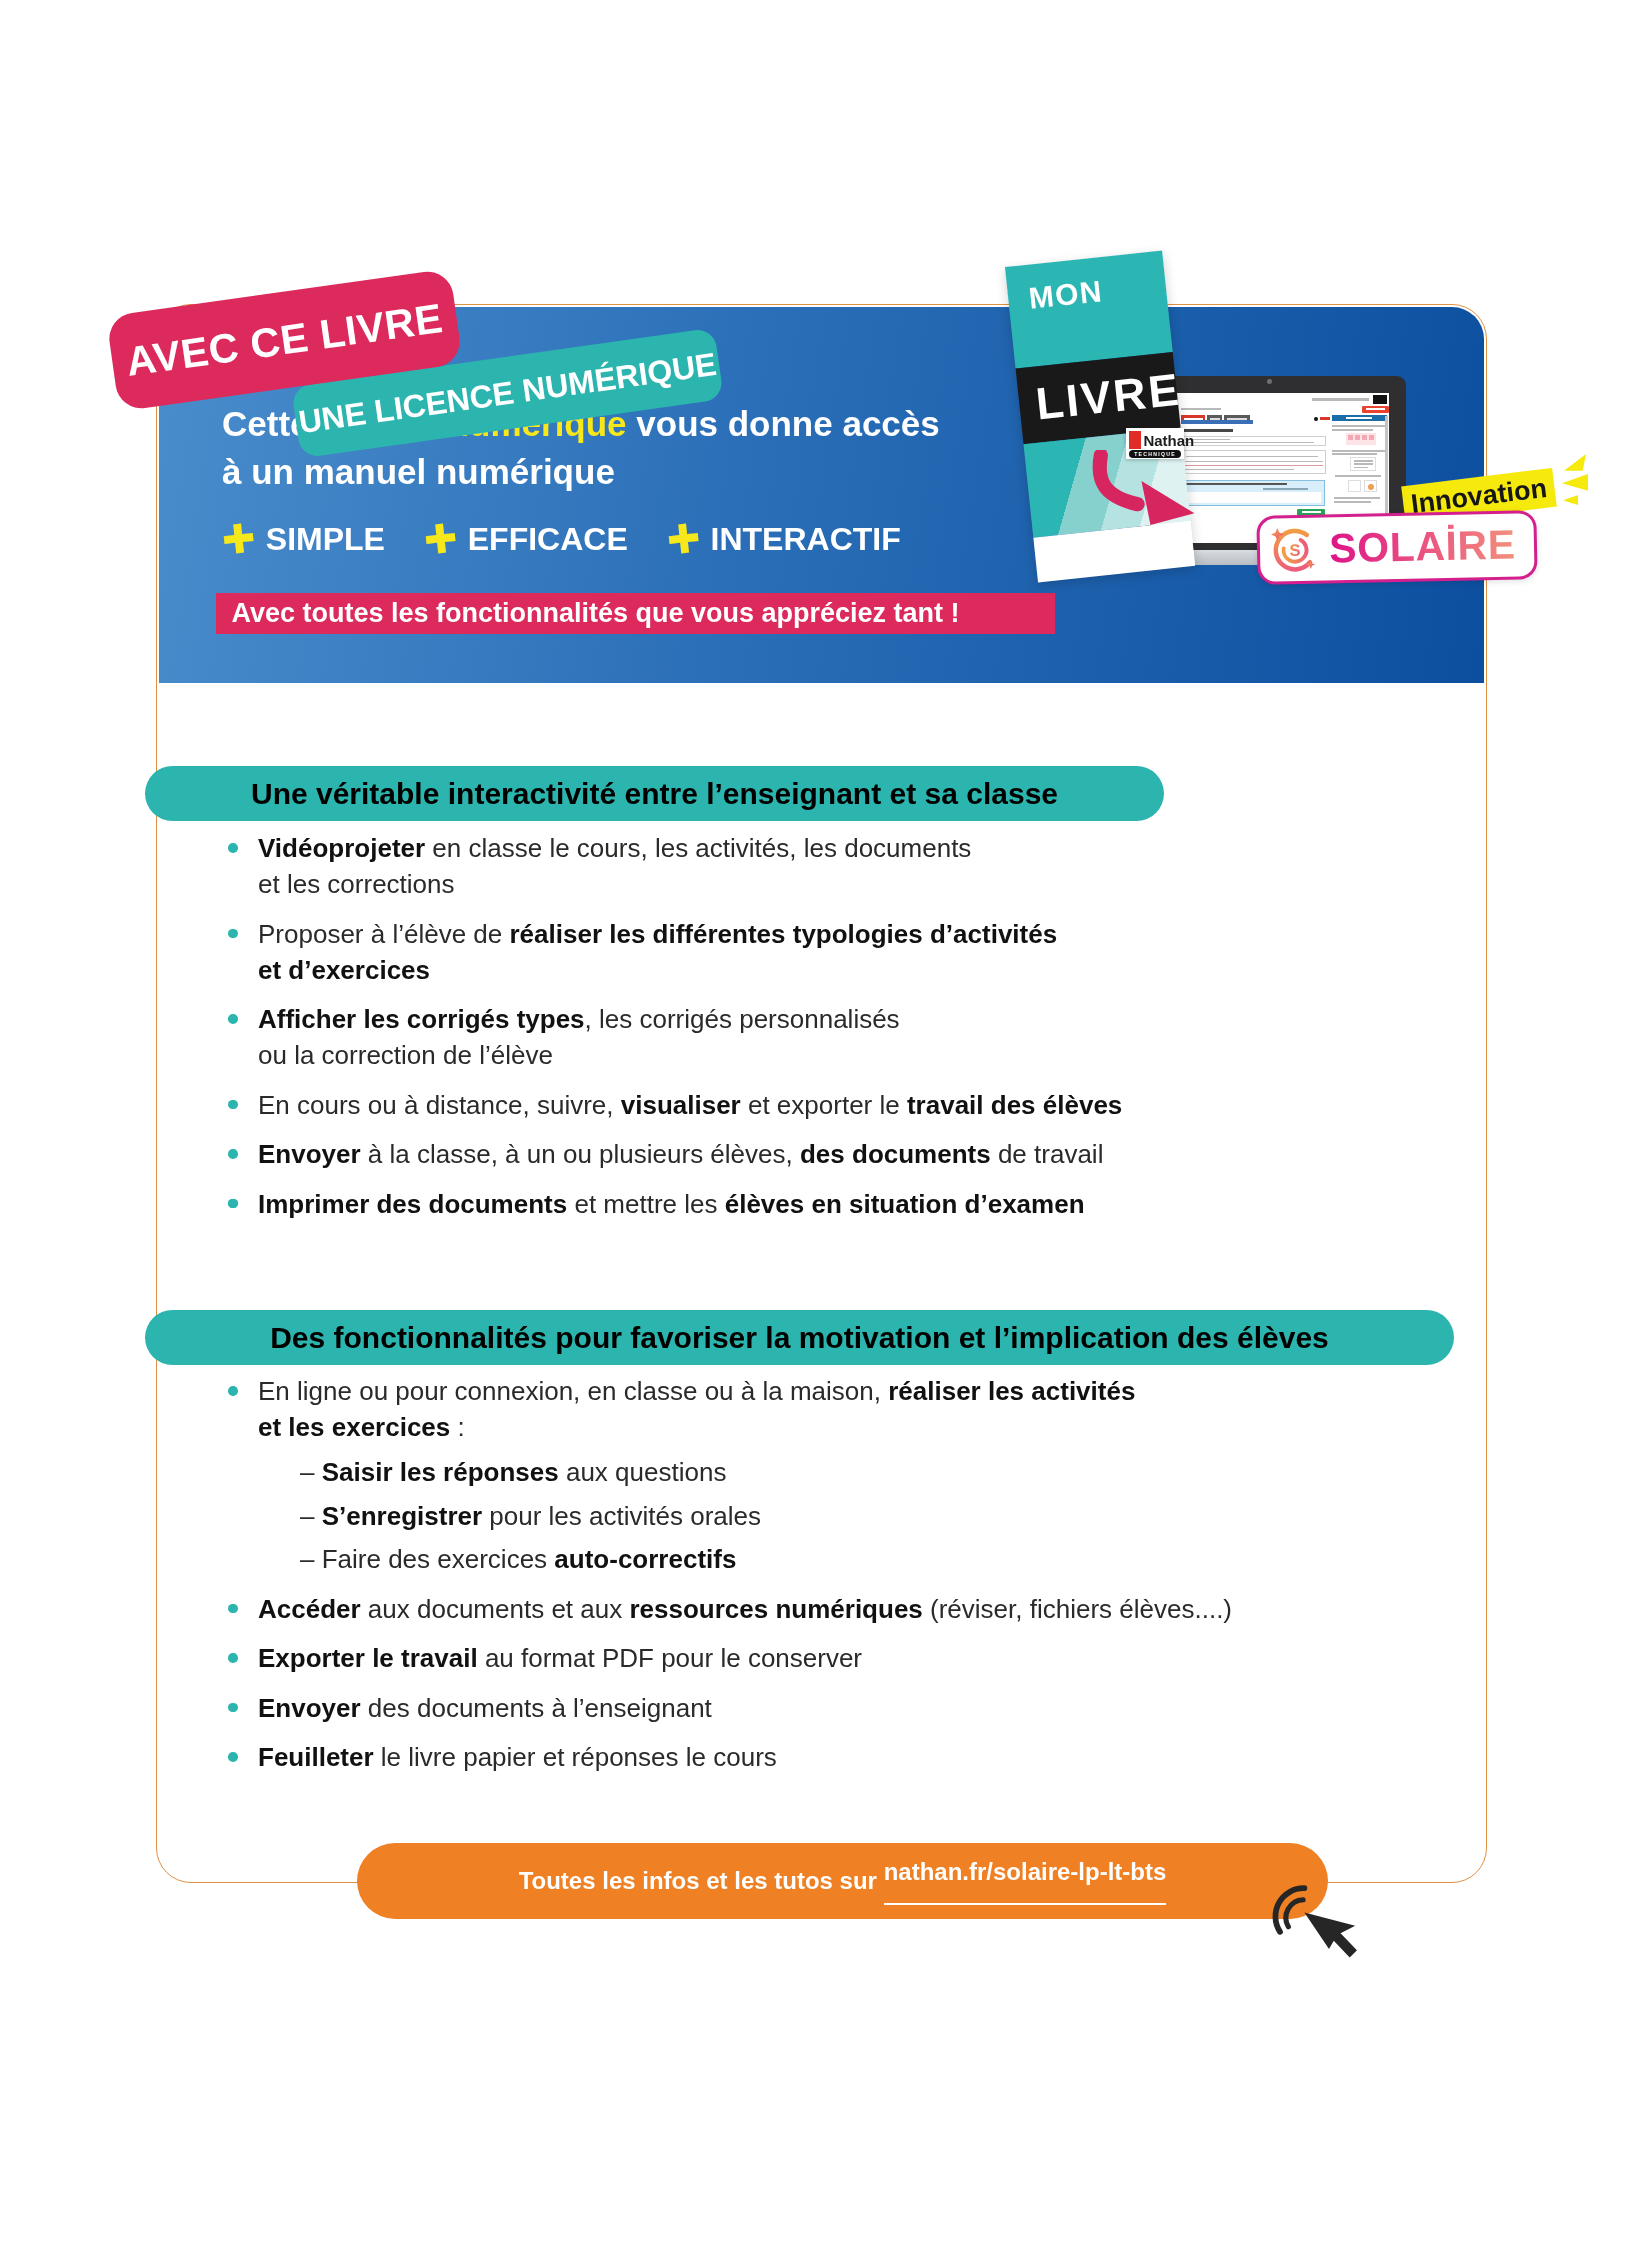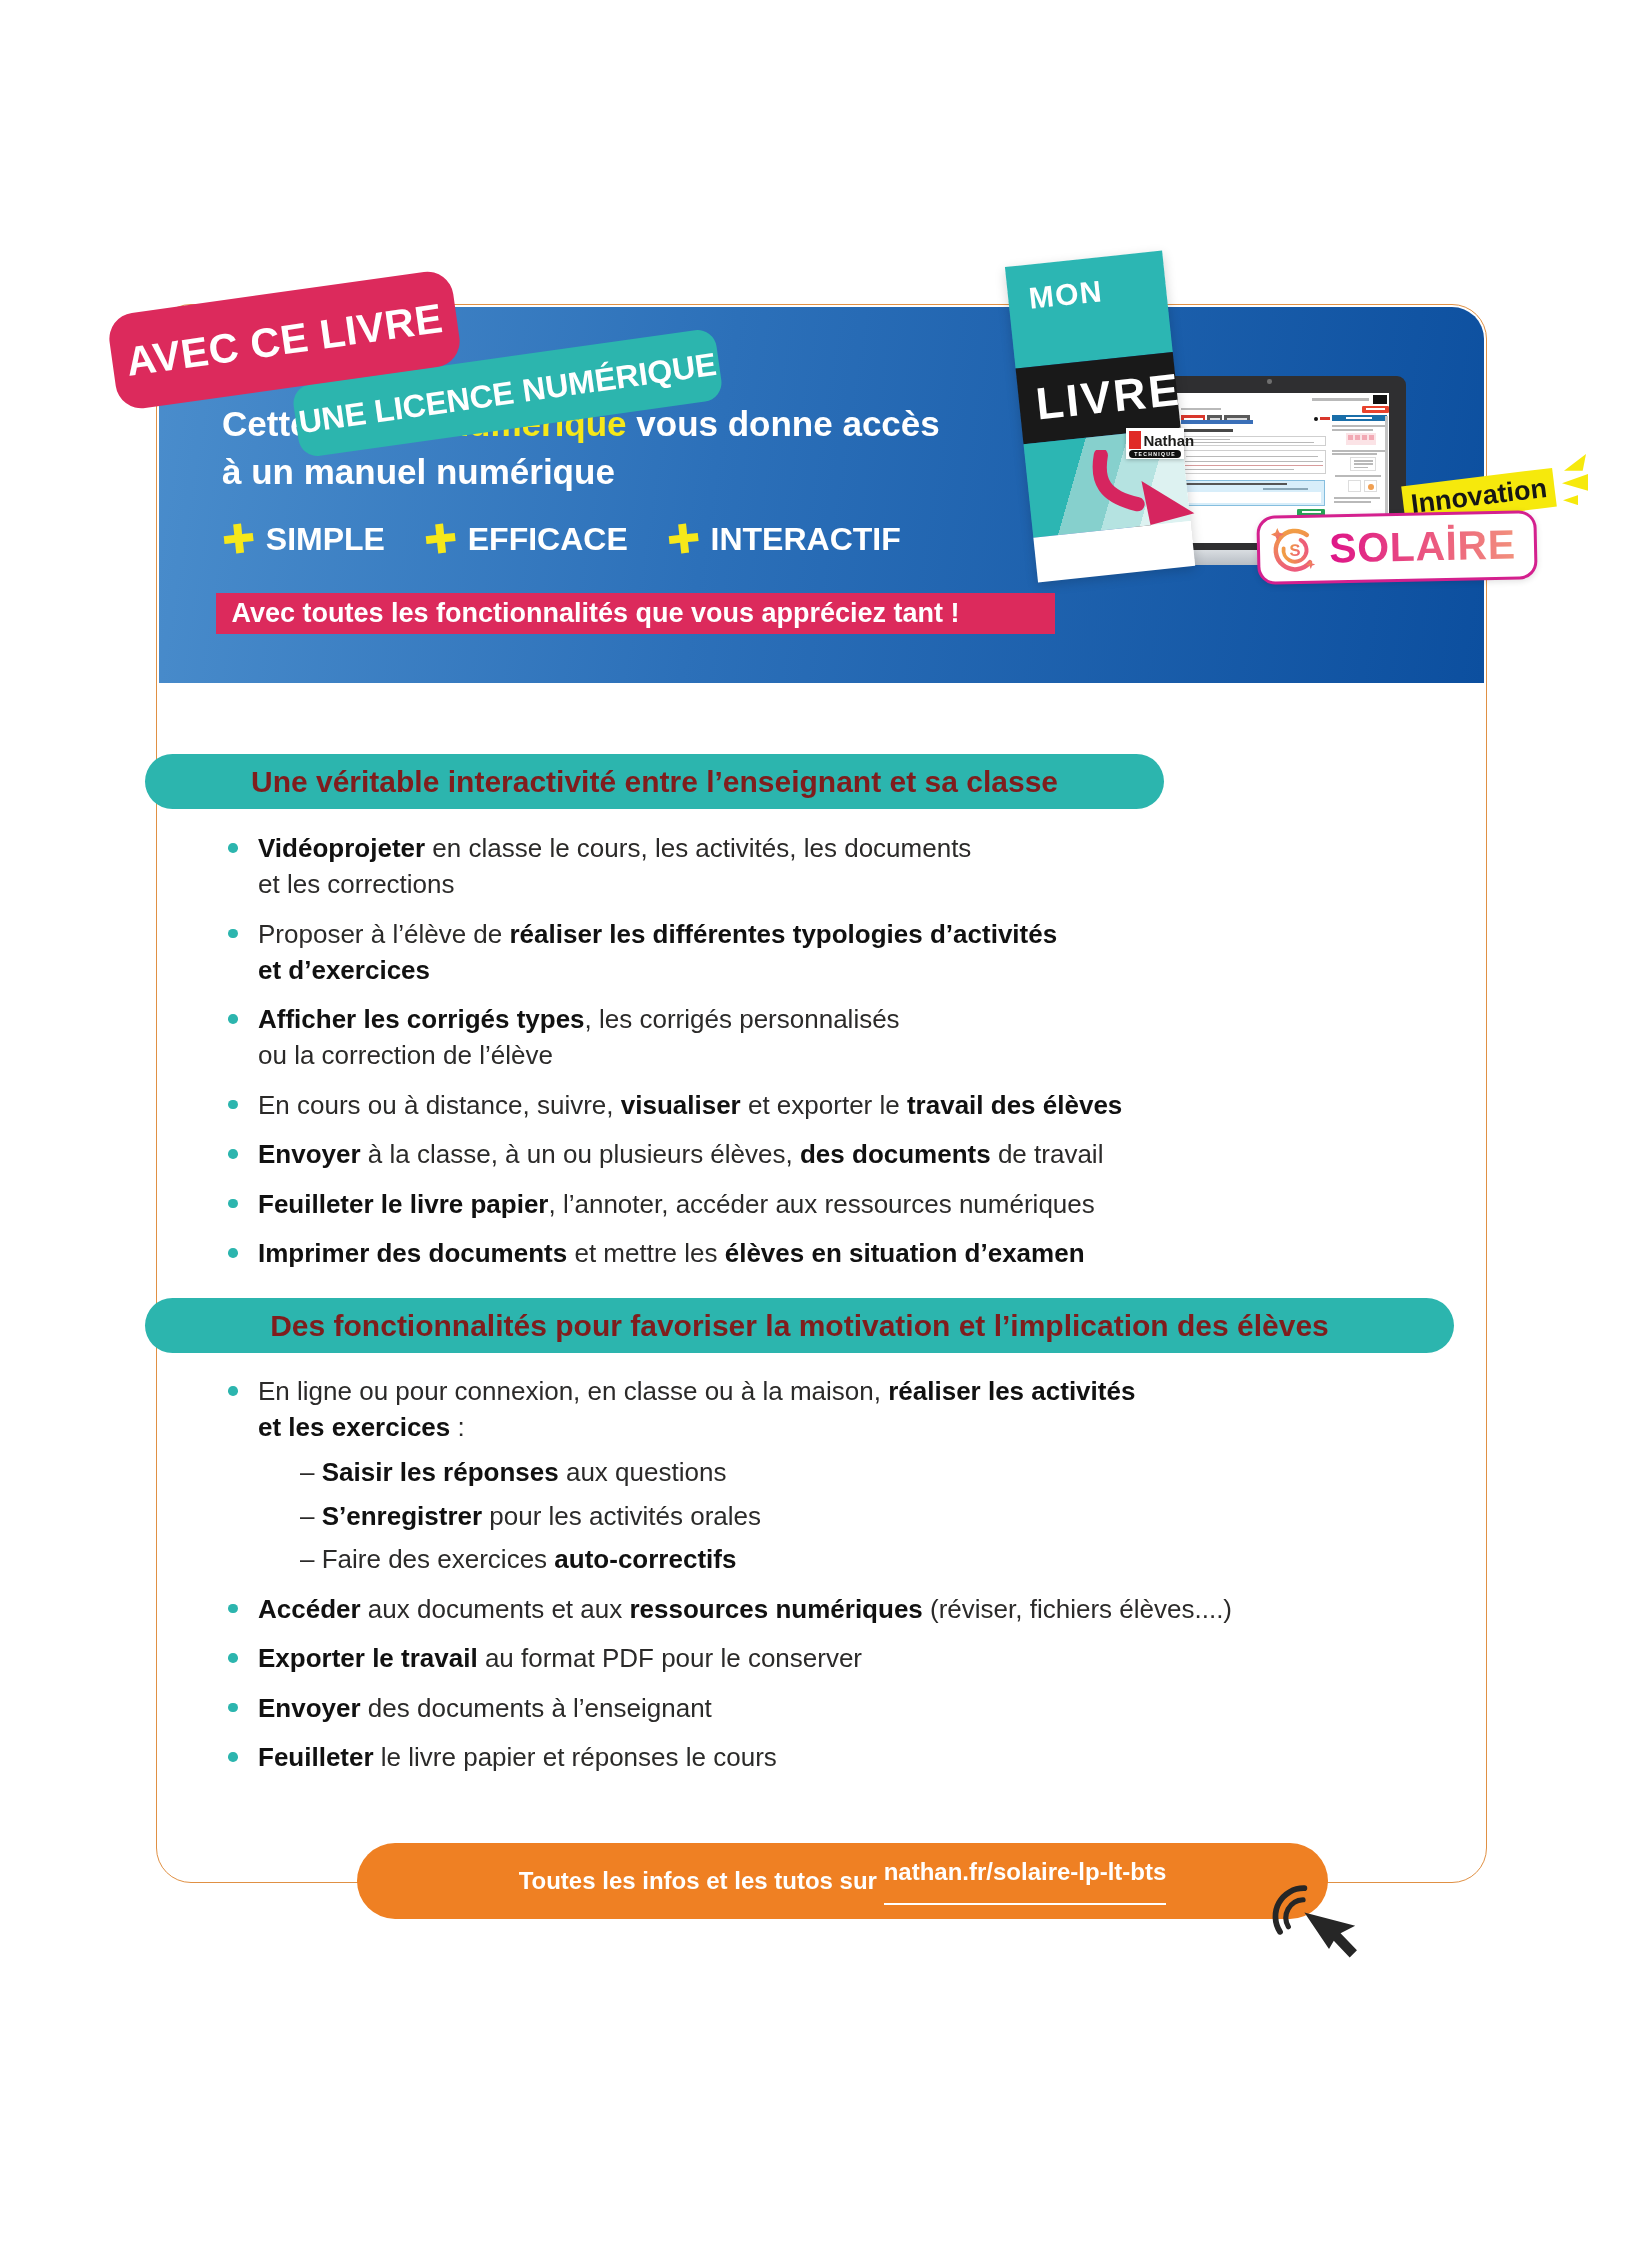--- a/index.html
+++ b/index.html
@@ -65,23 +65,23 @@
   .tri2{left:1562px;top:474px;width:26px;height:16.7px;clip-path:polygon(0 55%,100% 0,100% 100%);}
   .tri3{left:1563px;top:495px;width:15.4px;height:10.3px;clip-path:polygon(0 50%,100% 0,100% 100%);}
   .solaire{position:absolute;left:1257px;top:513px;width:280px;height:69px;background:#fff;
         border:3.2px solid #D4208E;border-radius:18px;z-index:10;display:flex;align-items:center;
         padding-left:10.3px;box-sizing:border-box;gap:9px;transform:rotate(-1.2deg);
         box-shadow:0 1.9px 6.4px rgba(0,0,0,.12);}
   .sol-word{font-size:41px;font-weight:800;letter-spacing:0.6px;color:#E0258E;
         background:linear-gradient(90deg,#DE1488,#EC5F7F 60%,#F2917C);
         -webkit-background-clip:text;background-clip:text;-webkit-text-fill-color:transparent;}
   
-  .spill{position:absolute;background:#2CB5AE;color:#7f1d1d;font-weight:700;font-size:30px;
+  .spill{position:absolute;background:#2CB5AE;color:#000000;font-weight:700;font-size:30px;
         height:55px;border-radius:28px;display:flex;align-items:center;justify-content:center;
-        z-index:3;}
+        z-index:3;margin-top:12px;}
   .spill1{left:145px;top:754px;width:1019px;}
   .spill2{left:145px;top:1298px;width:1309px;}
   .blist{position:absolute;list-style:none;margin:0;padding:0;z-index:3;color:#2b2a29;
         font-size:26px;line-height:36px;}
   .blist1{left:228px;top:830px;width:1196px;}
   .blist2{left:228px;top:1373px;width:1208px;}
   .blist>li{position:relative;padding-left:30px;margin-bottom:13.5px;}
   .dot{position:absolute;left:0;top:13px;width:9.6px;height:9.6px;border-radius:50%;background:#2CB5AE;}
   .seg-b{font-weight:700;color:#111;}
   .sub{list-style:none;margin:9px 0 0 42px;padding:0;}
@@ -253,21 +253,21 @@
 
   <div class="spill spill1">
     <span>Une véritable interactivité entre l’enseignant et sa classe</span>
   </div>
   <ul class="blist blist1">
       <li><span class="dot"></span><span><span class="seg-b">Vidéoprojeter</span><span> en classe le cours, les activités, les documents</span><br><span>et les corrections</span></span></li>
       <li><span class="dot"></span><span><span>Proposer à l’élève de </span><span class="seg-b">réaliser les différentes typologies d’activités</span><br><span class="seg-b">et d’exercices</span></span></li>
       <li><span class="dot"></span><span><span class="seg-b">Afficher les corrigés types</span><span>, les corrigés personnalisés</span><br><span>ou la correction de l’élève</span></span></li>
       <li><span class="dot"></span><span><span>En cours ou à distance, suivre, </span><span class="seg-b">visualiser</span><span> et exporter le </span><span class="seg-b">travail des élèves</span></span></li>
       <li><span class="dot"></span><span><span class="seg-b">Envoyer</span><span> à la classe, à un ou plusieurs élèves, </span><span class="seg-b">des documents</span><span> de travail</span></span></li>
-      <li><span class="dot"></span><span><span class="seg-b">Feuilleter le livre papier</span><span>, l’annoter, accéder aux ressources numériques</span></span></li>
+      <li><span class="dot"></span></li>
       <li><span class="dot"></span><span><span class="seg-b">Imprimer des documents</span><span> et mettre les </span><span class="seg-b">élèves en situation d’examen</span></span></li>
     </ul>
 
   <div class="spill spill2">
     <span>Des fonctionnalités pour favoriser la motivation et l’implication des élèves</span>
   </div>
   <ul class="blist blist2">
       <li><span class="dot"></span><span><span>En ligne ou pour connexion, en classe ou à la maison, </span><span class="seg-b">réaliser les activités</span><br><span class="seg-b">et les exercices</span><span> :</span></span><ul class="sub">
           <li><span class="dash">– </span><span><span class="seg-b">Saisir les réponses</span><span> aux questions</span></span></li>
           <li><span class="dash">– </span><span><span class="seg-b">S’enregistrer</span><span> pour les activités orales</span></span></li>

